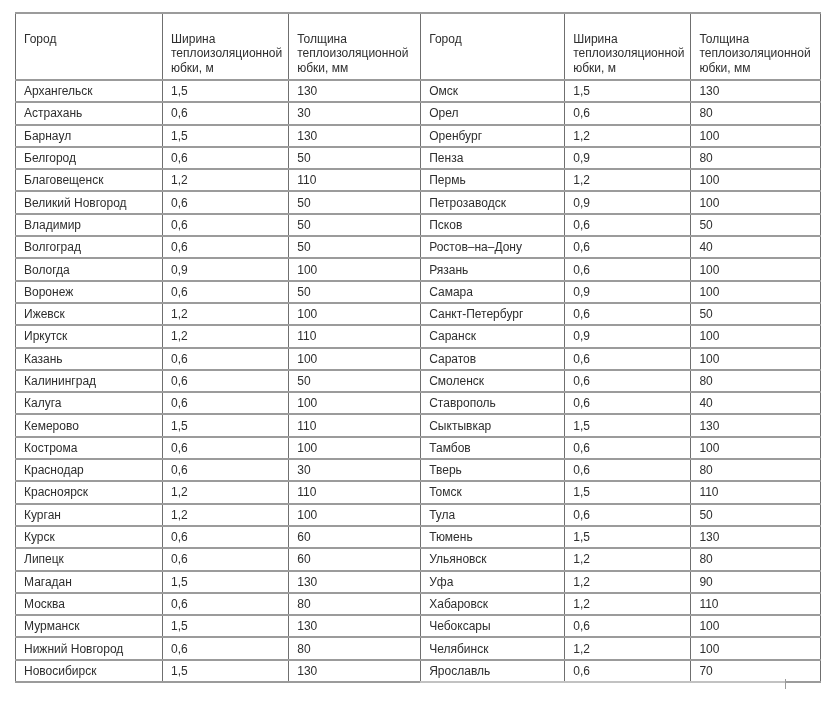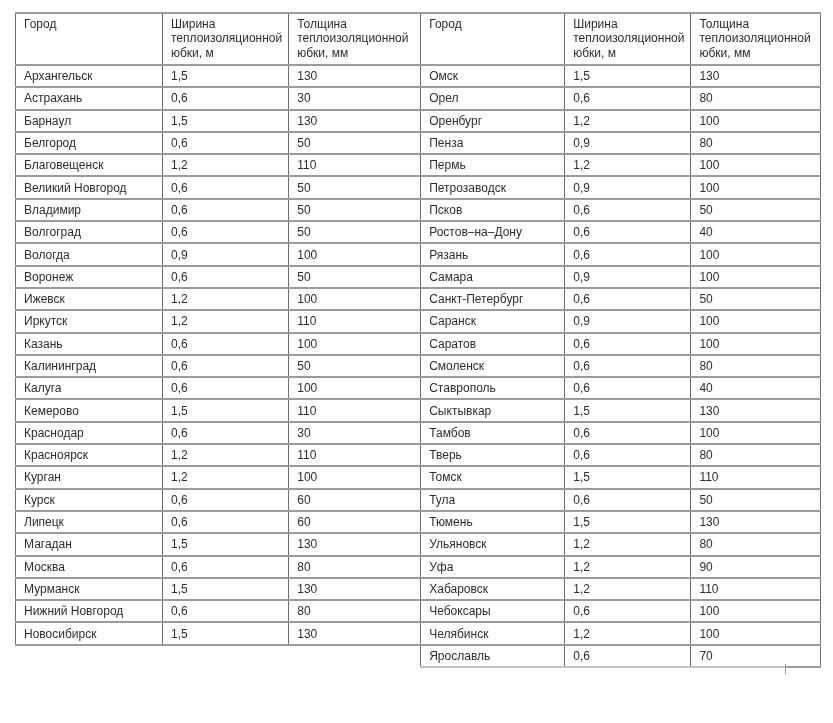--- a/index.html
+++ b/index.html
@@ -29,21 +29,21 @@
     border-top: 2px solid #9b9b9b;
     border-bottom: 2px solid #9b9b9b;
     font-size: 12px;
     color: #2e2e2e;
     text-align: left;
     overflow: hidden;
   }
   th {
     font-weight: 400;
     vertical-align: top;
-    padding: 3px 6px 3px 8px;
+    padding: 18px 6px 3px 8px;
     height: 44px;
     line-height: 1.2;
     white-space: normal;
     margin-top: 40px;
   }
   td {
     padding: 0 6px 0 8px;
     height: 20.3px;
     vertical-align: middle;
     white-space: nowrap;
@@ -161,20 +161,25 @@
             <td>Калуга</td>
             <td>0,6</td>
             <td>100</td>
           </tr>
           <tr>
             <td>Кемерово</td>
             <td>1,5</td>
             <td>110</td>
           </tr>
           <tr>
+            <td>Кострома</td>
+            <td>0,6</td>
+            <td>100</td>
+          </tr>
+          <tr>
             <td>Краснодар</td>
             <td>0,6</td>
             <td>30</td>
           </tr>
           <tr>
             <td>Красноярск</td>
             <td>1,2</td>
             <td>110</td>
           </tr>
           <tr>

